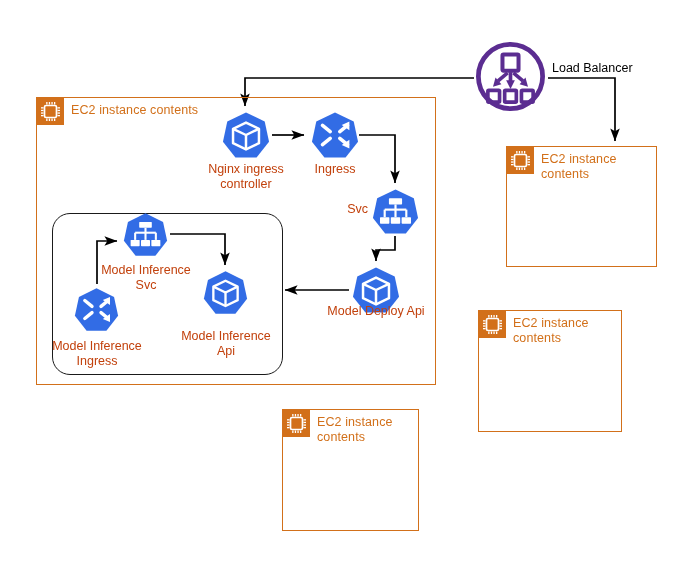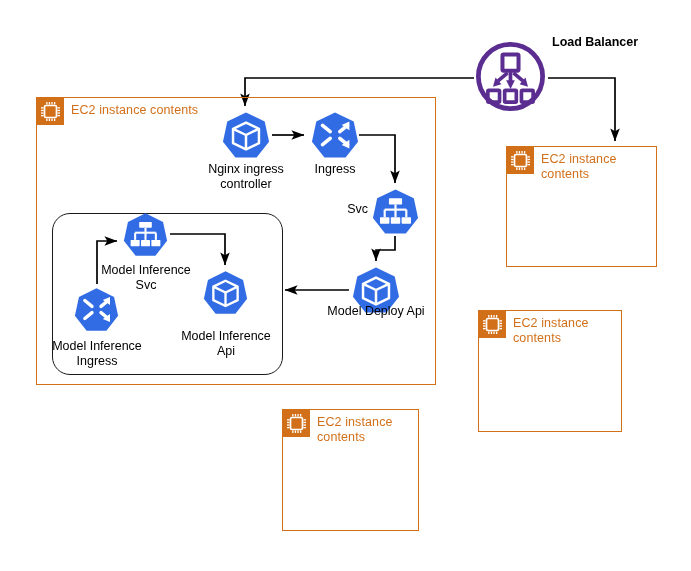--- a/index.html
+++ b/index.html
@@ -54,21 +54,21 @@
 
   
   .icon {
     position: absolute;
   }
   .icon svg { display: block; overflow: visible; }
 
   
   .node-label {
     position: absolute;
-    color: #000000;
+    color: #c2410c;
     font-size: 12.5px;
     line-height: 15px;
     text-align: center;
     white-space: pre-line;
   }
   .node-label.left-aligned { text-align: right; }
   .lb-label {
     position: absolute;
     color: #000000;
     font-size: 12.5px;
@@ -239,21 +239,21 @@
       <path d="M26 64 L29.5 51.5 L37.5 60.5 Z" fill="#5B2D91"></path>
 
       <path d="M54 45 L67 56" stroke="#5B2D91" stroke-width="5" fill="none"></path>
       <path d="M74 64 L62.5 60.5 L70.5 51.5 Z" fill="#5B2D91"></path>
 
       <rect x="19" y="69" width="16" height="16" rx="1.2" fill="none" stroke="#5B2D91" stroke-width="5"></rect>
       <rect x="42" y="69" width="16" height="16" rx="1.2" fill="none" stroke="#5B2D91" stroke-width="5"></rect>
       <rect x="65" y="69" width="16" height="16" rx="1.2" fill="none" stroke="#5B2D91" stroke-width="5"></rect>
     </svg>
   </div>
-  <span class="lb-label" style="left: 552px; top: 35px; font-weight: bold;">Load Balancer</span>
+  <span class="lb-label" style="left: 552px; top: 61px;">Load Balancer</span>
 
   <div class="icon" style="left: 222px; top: 111px;">
     <svg width="48" height="48" viewBox="0 0 100 100">
       <path d="M50 3 L89 22 L98 64 L72 97 L28 97 L2 64 L11 22 Z" fill="#326CE5"></path>
       <g fill="none" stroke="#ffffff" stroke-width="5.2" stroke-linejoin="round">
         <path d="M50 24 L77 37 L77 67 L50 80 L23 67 L23 37 Z"></path>
         <path d="M23 37 L50 50 L77 37"></path>
         <path d="M50 50 L50 80"></path>
       </g>
     </svg>

